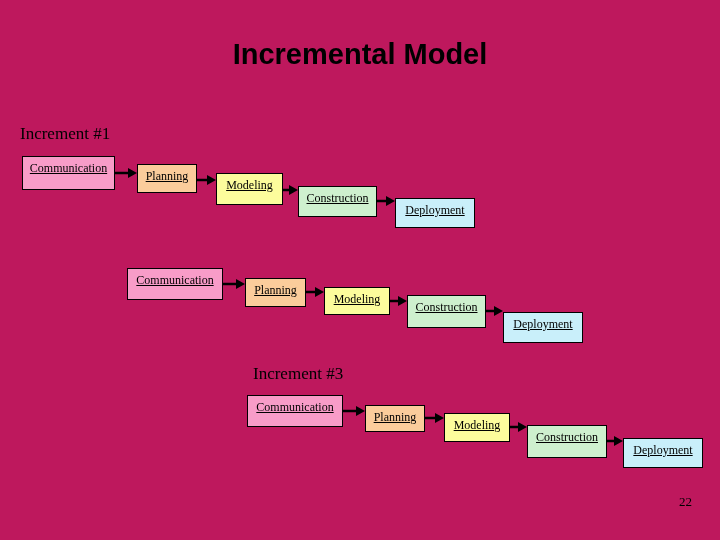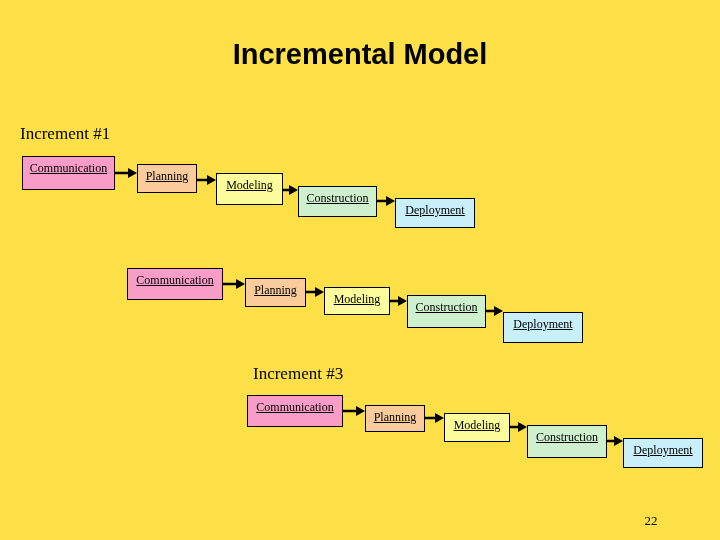--- a/index.html
+++ b/index.html
@@ -1,20 +1,20 @@
 <!DOCTYPE html>
 <html><head>
 <meta charset="utf-8">
 <style>
   html, body { margin: 0; padding: 0; background: #fff; }
   .slide {
     position: relative;
     width: 720px;
     height: 540px;
-    background: #fde047;
+    background: #be185d;
     overflow: hidden;
     font-family: "Liberation Serif", serif;
   }
   .title {
     position: absolute;
     top: 38px;
     left: 0;
     width: 720px;
     text-align: center;
     font-family: "Liberation Sans", sans-serif;
@@ -73,28 +73,27 @@
   .b35 { left: 623px; top: 438px; width: 80px; height: 30px; }
 
   .arrows {
     position: absolute;
     left: 0; top: 0;
     width: 720px; height: 540px;
     pointer-events: none;
   }
   .page-number {
     position: absolute;
-    left: 634px;
+    left: 658px;
     top: 494px;
     width: 34px;
-    text-align: center;
+    text-align: right;
     font-family: "Liberation Serif", serif;
     font-size: 13px;
     color: #000;
-    margin-top: 19px;
   }
 </style>
 </head>
 <body>
 
 <div class="slide">
 
   <div class="title">Incremental Model</div>
 
   <svg class="arrows" viewBox="0 0 720 540" xmlns="http://www.w3.org/2000/svg">

